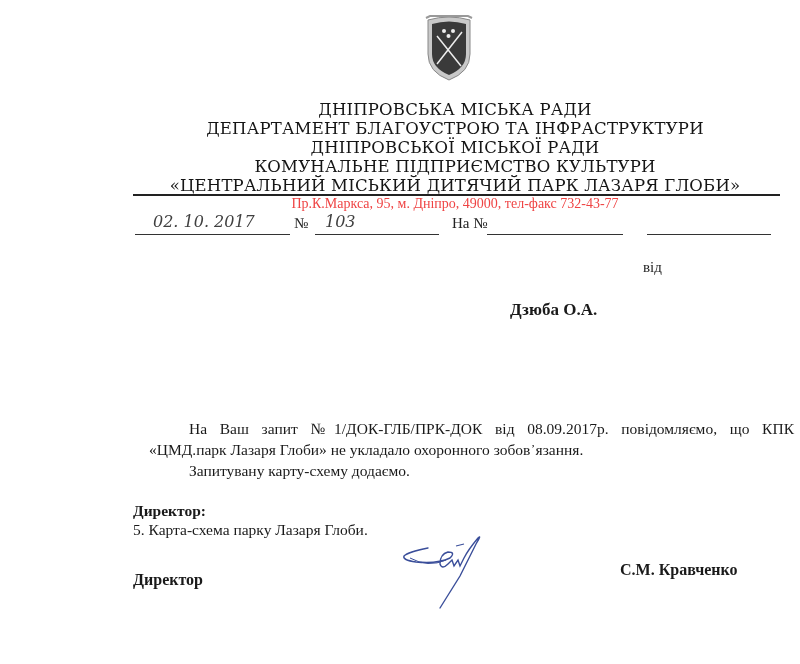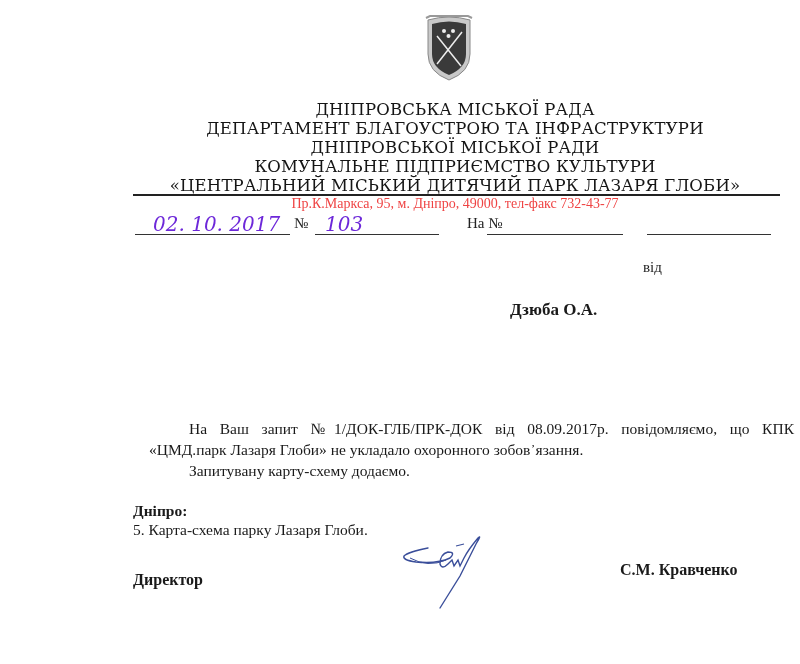--- a/index.html
+++ b/index.html
@@ -17,21 +17,21 @@
   .rule { height: 2px; background: #222; }
   .addr {
     left: 130px; width: 650px; text-align: center; top: 196px;
     font-family: "Liberation Serif", serif; font-size: 14px; color: #ef4444;
   }
   .refrow { top: 212px; left: 135px; width: 645px; height: 26px;
     font-family: "Liberation Serif", serif; font-size: 15px; color: #222; }
   .uline { position: absolute; top: 22px; height: 1px; background: #333; }
   .hand {
     position: absolute; font-family: "DejaVu Serif", serif; font-style: italic;
-    color: #6d28d9; font-size: 20px;
+    color: #404040; font-size: 16px;
   }
   .lbl { position: absolute; top: 3px; }
   .addressee {
     left: 510px; top: 300px; font-family: "Liberation Serif", serif;
     font-weight: bold; font-size: 17px;
   }
   .body {
     left: 149px; width: 645px; font-family: Liberation Serif, serif;
     font-size: 15.5px; line-height: 21px; color: #1a1a1a;
   }
@@ -52,48 +52,48 @@
     <path d="M12 10 Q29 5 46 10 L46 40 Q46 54 29 61 Q12 54 12 40 Z" fill="#3a3a3a"></path>
     <circle cx="24" cy="17" r="2" fill="#eee"></circle>
     <circle cx="33" cy="17" r="2" fill="#eee"></circle>
     <circle cx="28.5" cy="22" r="2" fill="#eee"></circle>
     <line x1="17" y1="22" x2="41" y2="52" stroke="#eee" stroke-width="1.5"></line>
     <line x1="42" y1="18" x2="17" y2="50" stroke="#eee" stroke-width="1.5"></line>
     <path d="M6 4 L10 2 L48 2 L52 4" fill="none" stroke="#999" stroke-width="2"></path>
   </svg>
 </div>
 
-<div class="abs hdr" style="top:100px">ДНІПРОВСЬКА МІСЬКОЇ РАДА</div>
+<div class="abs hdr" style="top:100px">ДНІПРОВСЬКА МІСЬКА РАДИ</div>
 <div class="abs hdr" style="top:119px">ДЕПАРТАМЕНТ БЛАГОУСТРОЮ ТА ІНФРАСТРУКТУРИ</div>
 <div class="abs hdr" style="top:138px">ДНІПРОВСЬКОЇ МІСЬКОЇ РАДИ</div>
 <div class="abs hdr" style="top:157px">КОМУНАЛЬНЕ ПІДПРИЄМСТВО КУЛЬТУРИ</div>
 <div class="abs hdr" style="top:176px">«ЦЕНТРАЛЬНИЙ МІСЬКИЙ ДИТЯЧИЙ ПАРК ЛАЗАРЯ ГЛОБИ»</div>
 
 <div class="abs rule" style="left:133px; top:194px; width:647px;"></div>
 
 <div class="abs addr">Пр.К.Маркса, 95, м. Дніпро, 49000, тел-факс 732-43-77</div>
 
 <div class="abs refrow">
   <span class="hand" style="left:18px; top:0px;">02. 10. 2017</span>
   <div class="uline" style="left:0; width:155px;"></div>
   <span class="lbl" style="left:159px;">№</span>
   <span class="hand" style="left:190px; top:0px;">103</span>
   <div class="uline" style="left:180px; width:124px;"></div>
-  <span class="lbl" style="left:332px;">На №</span>
+  <span class="lbl" style="left:317px;">На №</span>
   <div class="uline" style="left:352px; width:136px;"></div>
   <span class="lbl" style="left:508px;margin-top:44px;">від</span>
   <div class="uline" style="left:512px; width:124px;"></div>
 </div>
 
 <div class="abs addressee">Дзюба О.А.</div>
 
 <div class="abs body p1">На Ваш запит №1/ДОК-ГЛБ/ПРК-ДОК від 08.09.2017р. повідомляємо, що КПК «ЦМД.парк Лазаря Глоби» не укладало охоронного зобов᾽язання.</div>
 <div class="abs body p2">Запитувану карту-схему додаємо.</div>
 
-<div class="abs att-title">Дніпро:</div>
+<div class="abs att-title">Директор:</div>
 <div class="abs att-item">5. Карта-схема парку Лазаря Глоби.</div>
 
 <div class="abs sign-role">Директор</div>
 <div class="abs signature">
   <svg width="100" height="90" viewBox="0 0 100 90">
     <path d="M30 18 Q10 22 6 26 Q4 30 18 32 Q40 34 52 28 Q58 22 50 22 Q42 24 42 34 Q44 40 50 34 L54 30 L56 36 L60 30 L62 36 L66 28 Q70 20 80 8 Q84 4 78 14 Q70 30 62 46 Q52 62 42 78" fill="none" stroke="#3a4e9a" stroke-width="1.4" stroke-linecap="round"></path>
     <path d="M58 16 L66 14" stroke="#3a4e9a" stroke-width="1.2" fill="none"></path>
     <path d="M12 28 Q30 38 48 30" stroke="#3a4e9a" stroke-width="1" fill="none"></path>
   </svg>
 </div>

